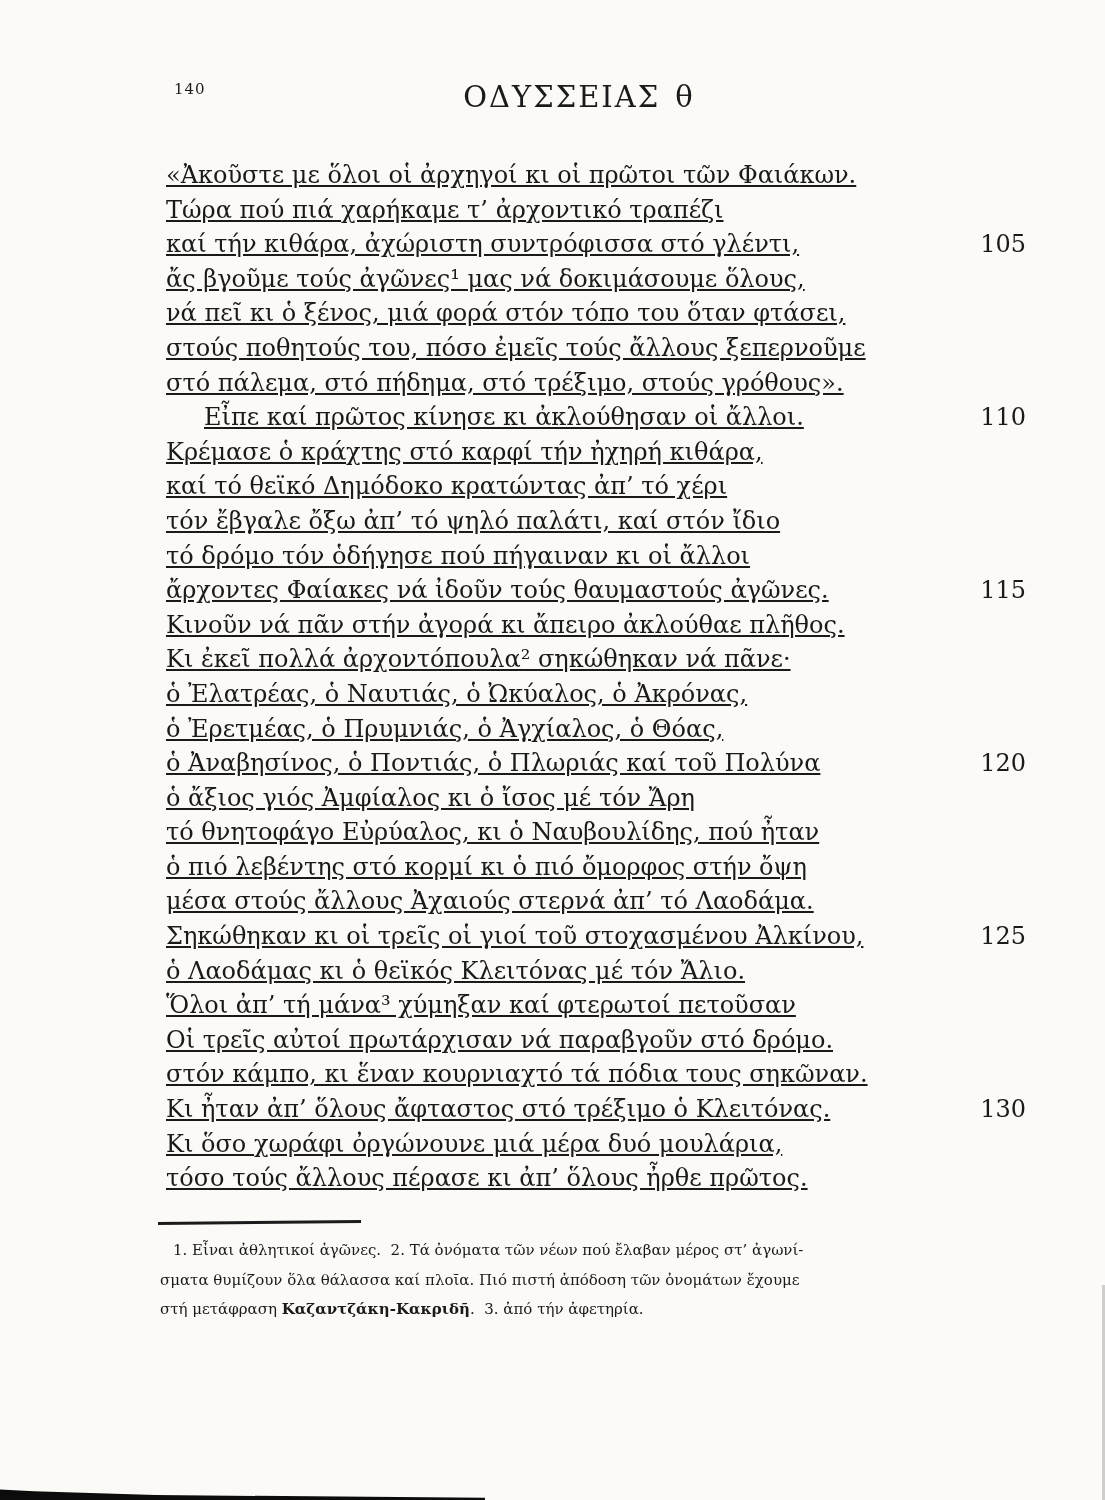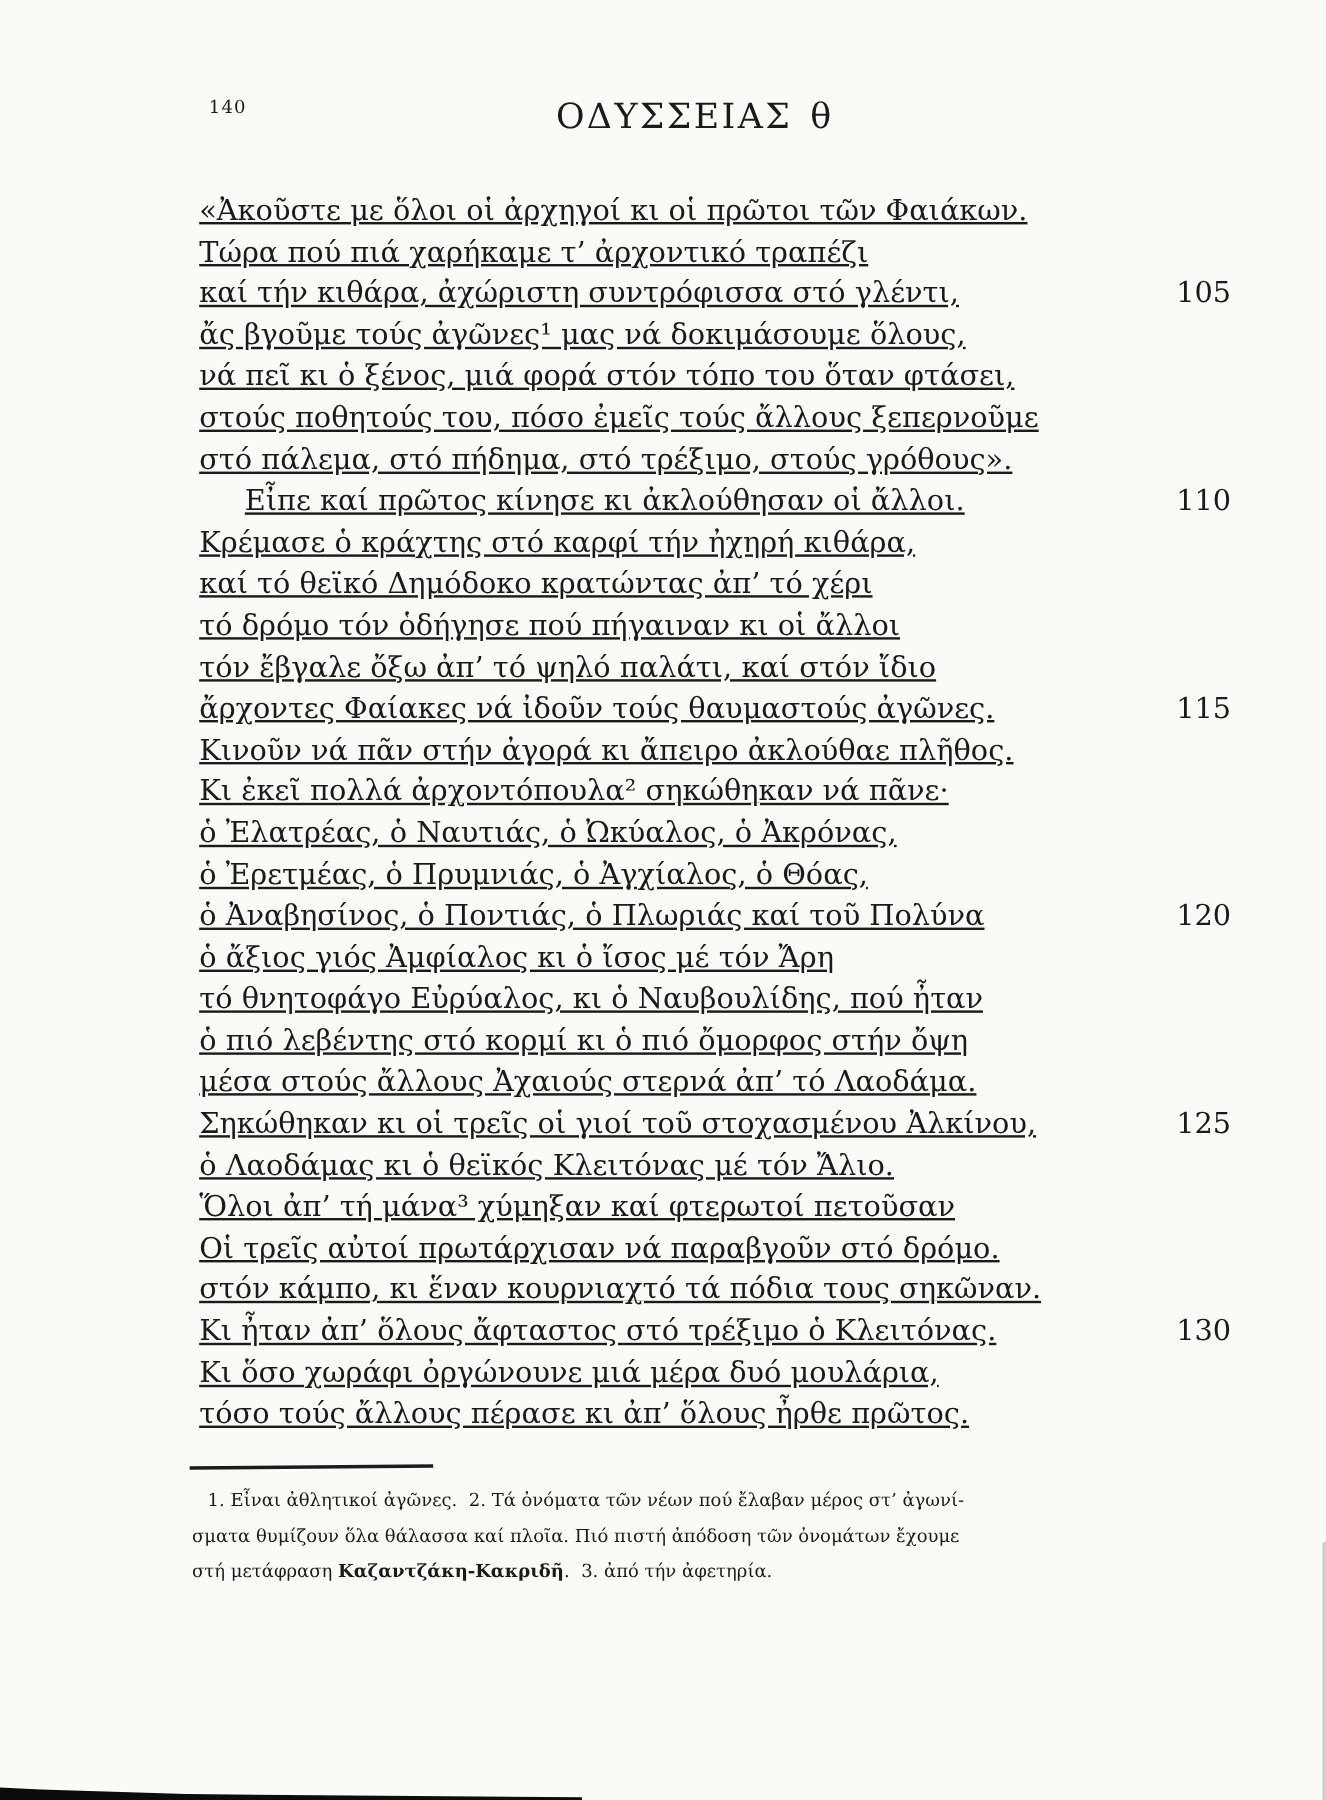--- a/index.html
+++ b/index.html
@@ -102,22 +102,22 @@
     <div class="vline"><span class="vtext">«Ἀκοῦστε με ὅλοι οἱ ἀρχηγοί κι οἱ πρῶτοι τῶν Φαιάκων.</span></div>
     <div class="vline"><span class="vtext">Τώρα πού πιά χαρήκαμε τ’ ἀρχοντικό τραπέζι</span></div>
     <div class="vline"><span class="vtext">καί τήν κιθάρα, ἀχώριστη συντρόφισσα στό γλέντι,</span><span class="vnum">105</span></div>
     <div class="vline"><span class="vtext">ἄς βγοῦμε τούς ἀγῶνες¹ μας νά δοκιμάσουμε ὅλους,</span></div>
     <div class="vline"><span class="vtext">νά πεῖ κι ὁ ξένος, μιά φορά στόν τόπο του ὅταν φτάσει,</span></div>
     <div class="vline"><span class="vtext">στούς ποθητούς του, πόσο ἐμεῖς τούς ἄλλους ξεπερνοῦμε</span></div>
     <div class="vline"><span class="vtext">στό πάλεμα, στό πήδημα, στό τρέξιμο, στούς γρόθους».</span></div>
     <div class="vline indent"><span class="vtext">Εἶπε καί πρῶτος κίνησε κι ἀκλούθησαν οἱ ἄλλοι.</span><span class="vnum">110</span></div>
     <div class="vline"><span class="vtext">Κρέμασε ὁ κράχτης στό καρφί τήν ἠχηρή κιθάρα,</span></div>
     <div class="vline"><span class="vtext">καί τό θεϊκό Δημόδοκο κρατώντας ἀπ’ τό χέρι</span></div>
+    <div class="vline"><span class="vtext">τόν ἔβγαλε ὄξω ἀπ’ τό ψηλό παλάτι, καί στόν ἴδιο</span></div>
     <div class="vline"><span class="vtext">τό δρόμο τόν ὁδήγησε πού πήγαιναν κι οἱ ἄλλοι</span></div>
-    <div class="vline"><span class="vtext">τόν ἔβγαλε ὄξω ἀπ’ τό ψηλό παλάτι, καί στόν ἴδιο</span></div>
     <div class="vline"><span class="vtext">ἄρχοντες Φαίακες νά ἰδοῦν τούς θαυμαστούς ἀγῶνες.</span><span class="vnum">115</span></div>
     <div class="vline"><span class="vtext">Κινοῦν νά πᾶν στήν ἀγορά κι ἄπειρο ἀκλούθαε πλῆθος.</span></div>
     <div class="vline"><span class="vtext">Κι ἐκεῖ πολλά ἀρχοντόπουλα² σηκώθηκαν νά πᾶνε·</span></div>
     <div class="vline"><span class="vtext">ὁ Ἐλατρέας, ὁ Ναυτιάς, ὁ Ὠκύαλος, ὁ Ἀκρόνας,</span></div>
     <div class="vline"><span class="vtext">ὁ Ἐρετμέας, ὁ Πρυμνιάς, ὁ Ἀγχίαλος, ὁ Θόας,</span></div>
     <div class="vline"><span class="vtext">ὁ Ἀναβησίνος, ὁ Ποντιάς, ὁ Πλωριάς καί τοῦ Πολύνα</span><span class="vnum">120</span></div>
     <div class="vline"><span class="vtext">ὁ ἄξιος γιός Ἀμφίαλος κι ὁ ἴσος μέ τόν Ἄρη</span></div>
     <div class="vline"><span class="vtext">τό θνητοφάγο Εὐρύαλος, κι ὁ Ναυβουλίδης, πού ἦταν</span></div>
     <div class="vline"><span class="vtext">ὁ πιό λεβέντης στό κορμί κι ὁ πιό ὄμορφος στήν ὄψη</span></div>
     <div class="vline"><span class="vtext">μέσα στούς ἄλλους Ἀχαιούς στερνά ἀπ’ τό Λαοδάμα.</span></div>

